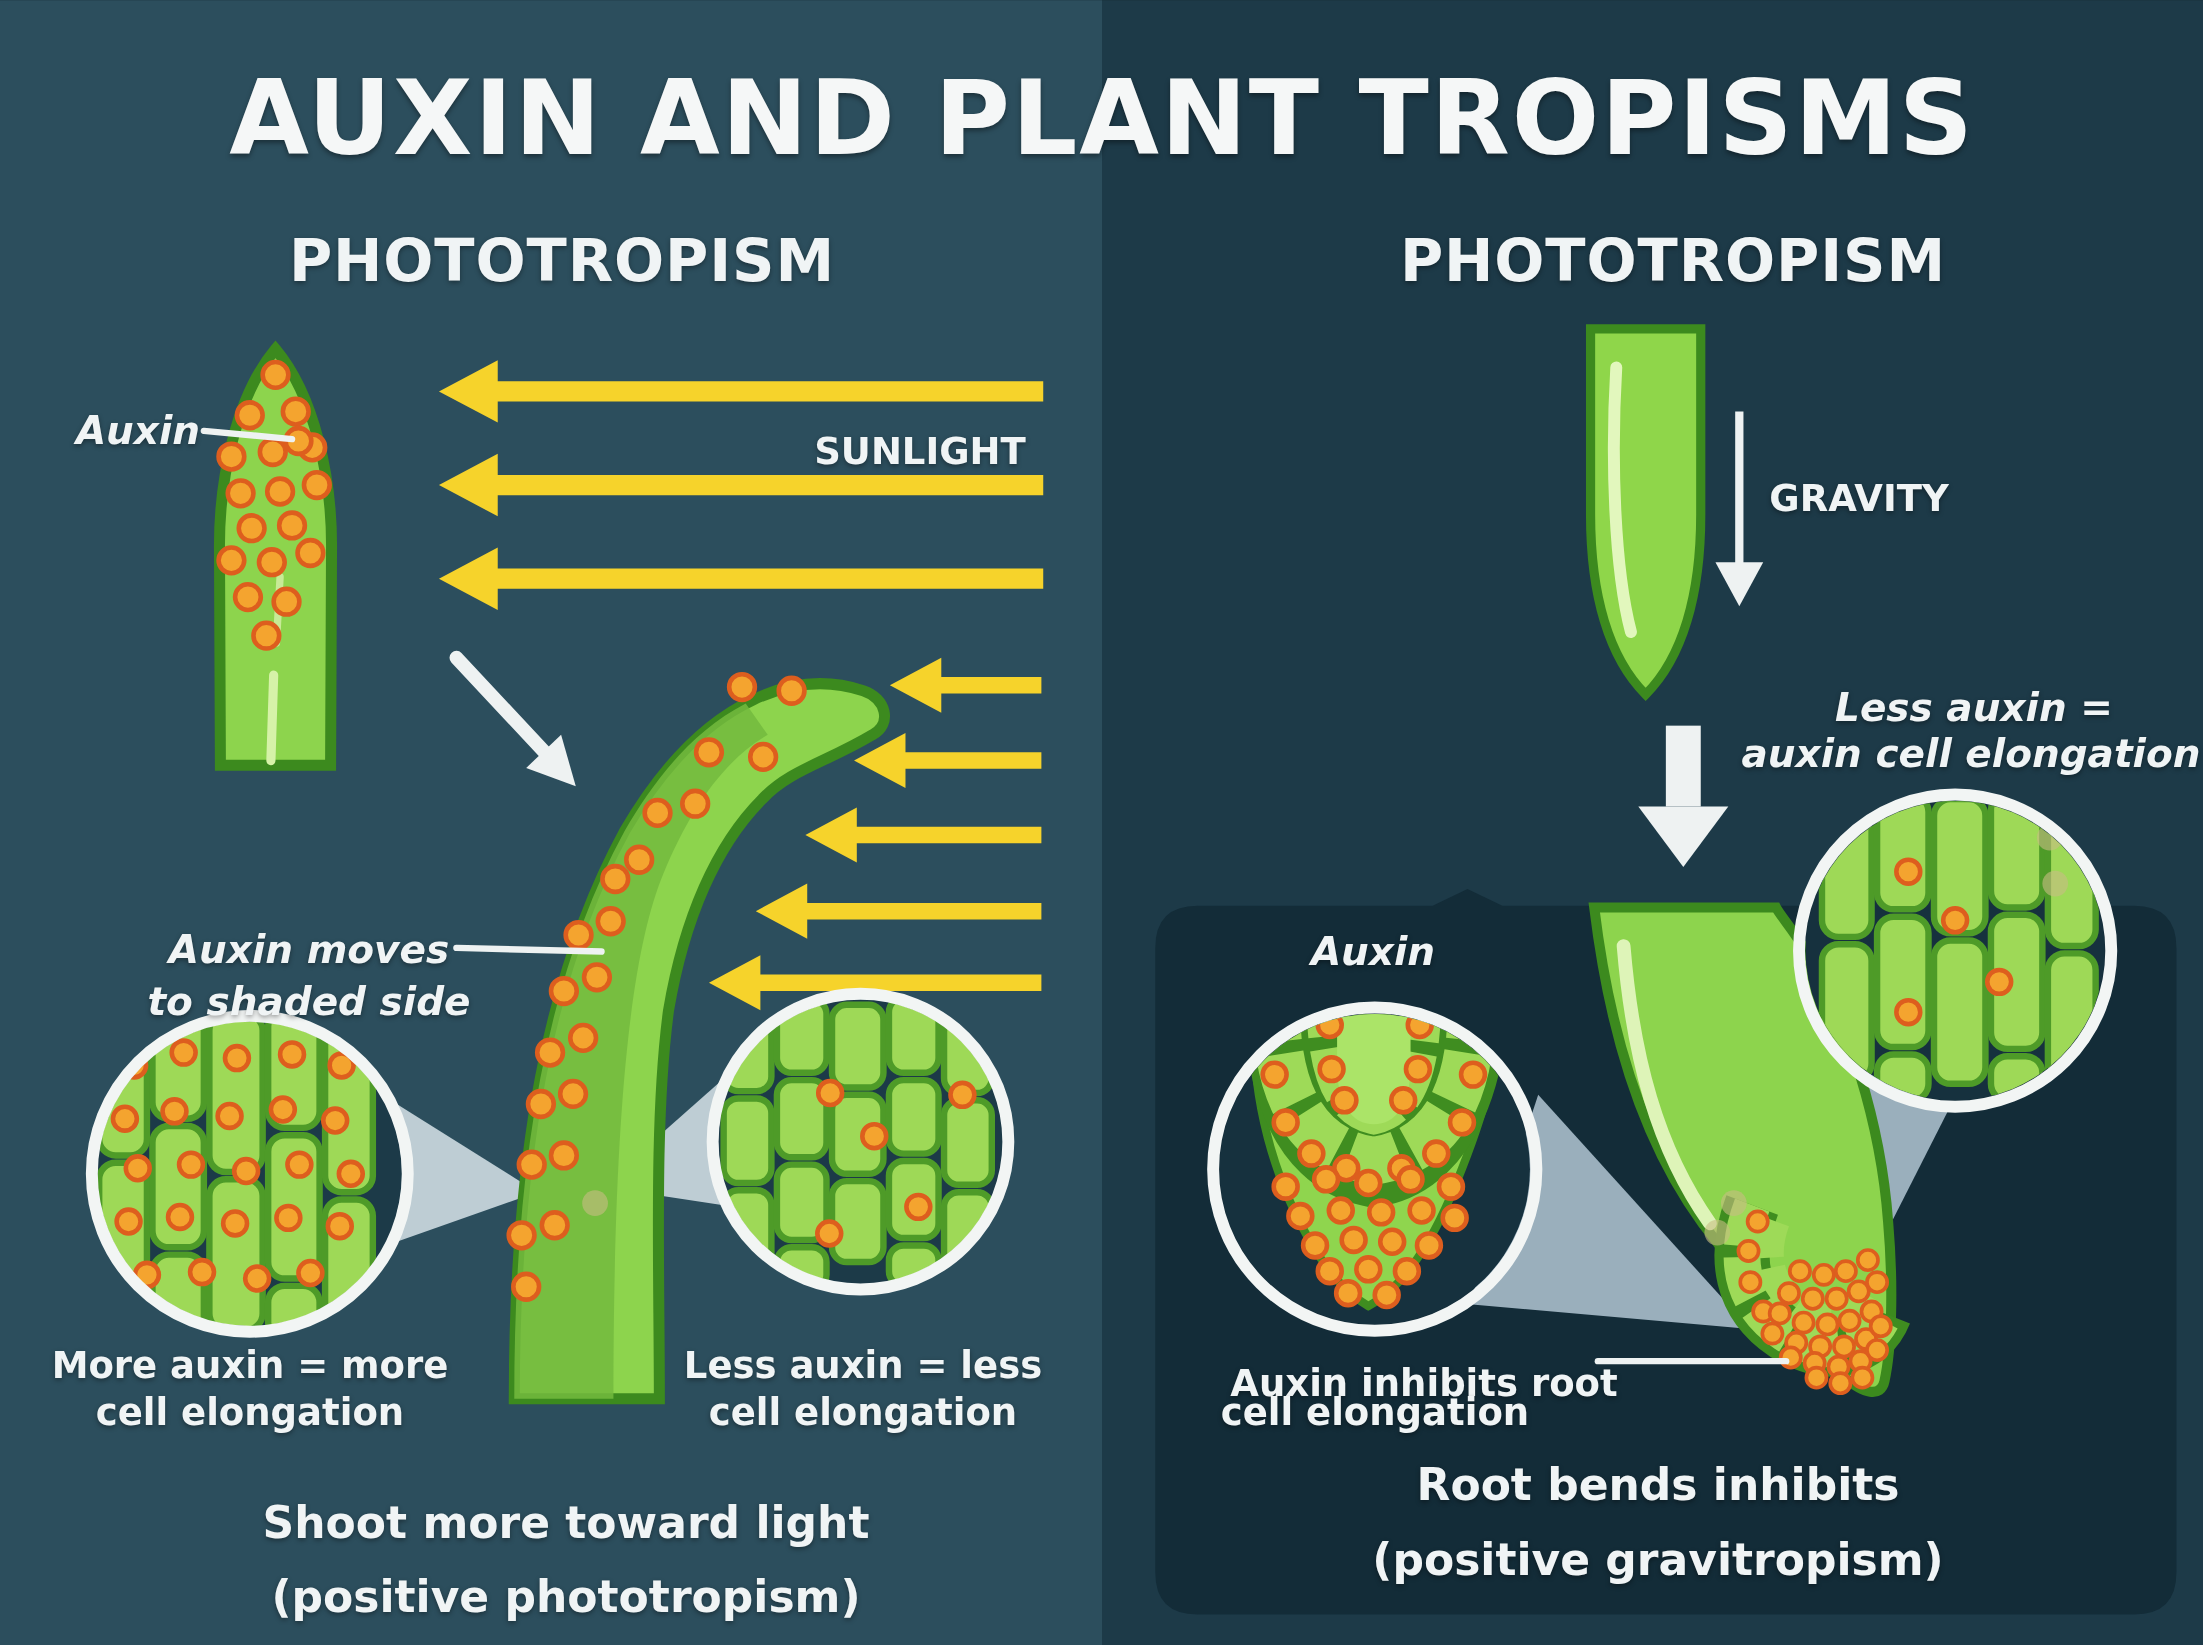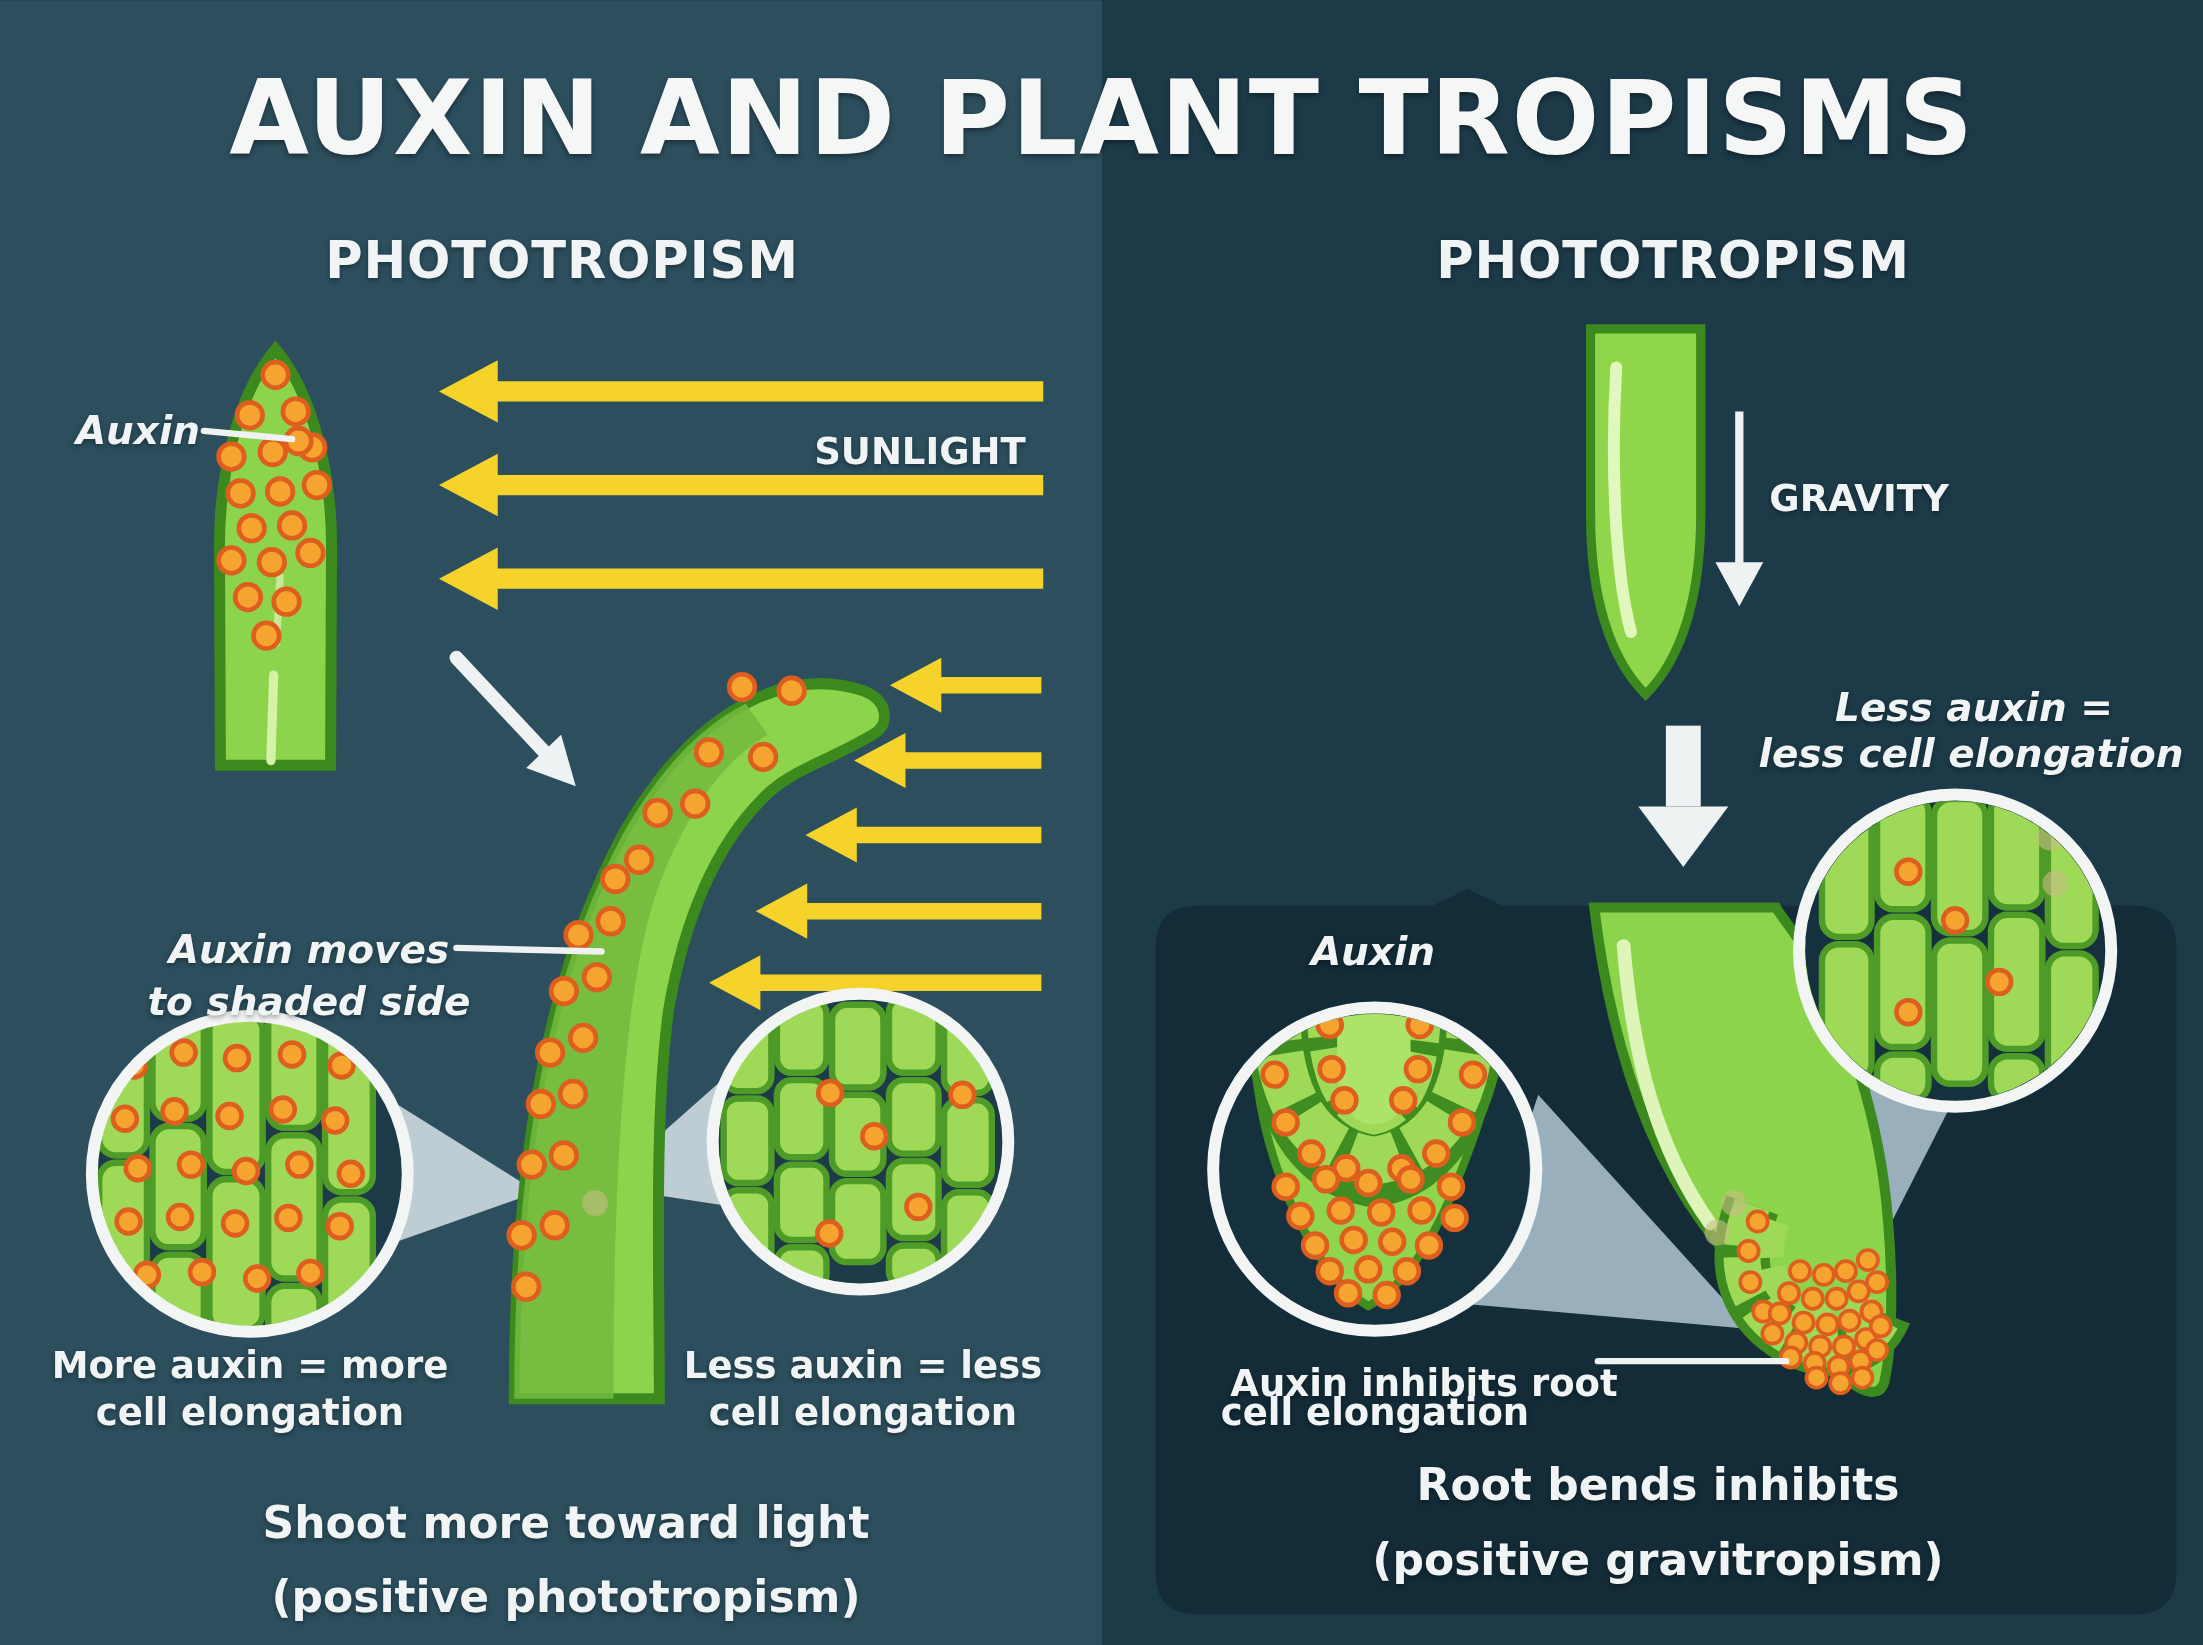--- a/index.html
+++ b/index.html
@@ -3,21 +3,21 @@
 <meta charset="utf-8">
 <style>
   html,body{margin:0;padding:0;background:#12242e;}
   .stage{position:relative;width:2204px;height:1646px;overflow:hidden;
          font-family:"DejaVu Sans",sans-serif;}
   .stage svg{position:absolute;left:0;top:0;}
   .label{position:absolute;transform:translate(-50%,-50%);
          font-weight:bold;color:#f0f4f5;white-space:nowrap;
          text-shadow:0 2.8px 5.5px rgba(0,0,0,.38);z-index:5;}
   .title{font-size:103px;letter-spacing:1.8px;color:#f5f7f7;}
-  .heading{font-size:51px;letter-spacing:0.9px;}
+  .heading{font-size:59px;letter-spacing:0.9px;}
   .cap{font-size:44px;}
   .lbl42{font-size:39px;font-style:italic;}
   .lbl40{font-size:37px;}
   .cell{fill:#9ed957;stroke:#4e9b28;stroke-width:7;}
   .bandD{fill:none;stroke:#3f8d20;}
   .bandL{fill:none;stroke:#9eda58;}
   .ring{fill:none;stroke:#f2f5f4;stroke-width:13;}
   .wedgeL{fill:#c9d7de;opacity:.93;}
   .wedgeR{fill:#9fb4c1;opacity:.97;}
   .yarrow{fill:#f6d32b;}
@@ -361,21 +361,21 @@
 <div class="label lbl40" style="left:250px;top:1365px;">More auxin = more</div>
 <div class="label lbl40" style="left:250px;top:1412px;">cell elongation</div>
 <div class="label lbl40" style="left:863px;top:1365px;">Less auxin = less</div>
 <div class="label lbl40" style="left:863px;top:1412px;">cell elongation</div>
 <div class="label cap" style="left:566px;top:1522px;">Shoot more toward light</div>
 <div class="label cap" style="left:566px;top:1596px;">(positive phototropism)</div>
 
 <div class="label heading" style="left:1673px;top:260px;">PHOTOTROPISM</div>
 <div class="label lbl40" style="left:1859px;top:498px;">GRAVITY</div>
 <div class="label lbl42" style="left:1974px;top:707px;">Less auxin =</div>
-<div class="label lbl42" style="left:1971px;top:753px;">less cell elongation</div>
+<div class="label lbl42" style="left:1971px;top:753px;">auxin cell elongation</div>
 <div class="label lbl42" style="left:1373px;top:951px;">Auxin</div>
 <div class="label lbl40" style="left:1424px;top:1361px;margin-top:22px;">Auxin inhibits root</div>
 <div class="label lbl40" style="left:1375px;top:1412px;">cell elongation</div>
 <div class="label cap" style="left:1658px;top:1484px;">Root bends inhibits</div>
 <div class="label cap" style="left:1658px;top:1559px;text-align:center;">(positive gravitropism)</div>
 
 </div>
 
 
 </body></html>

